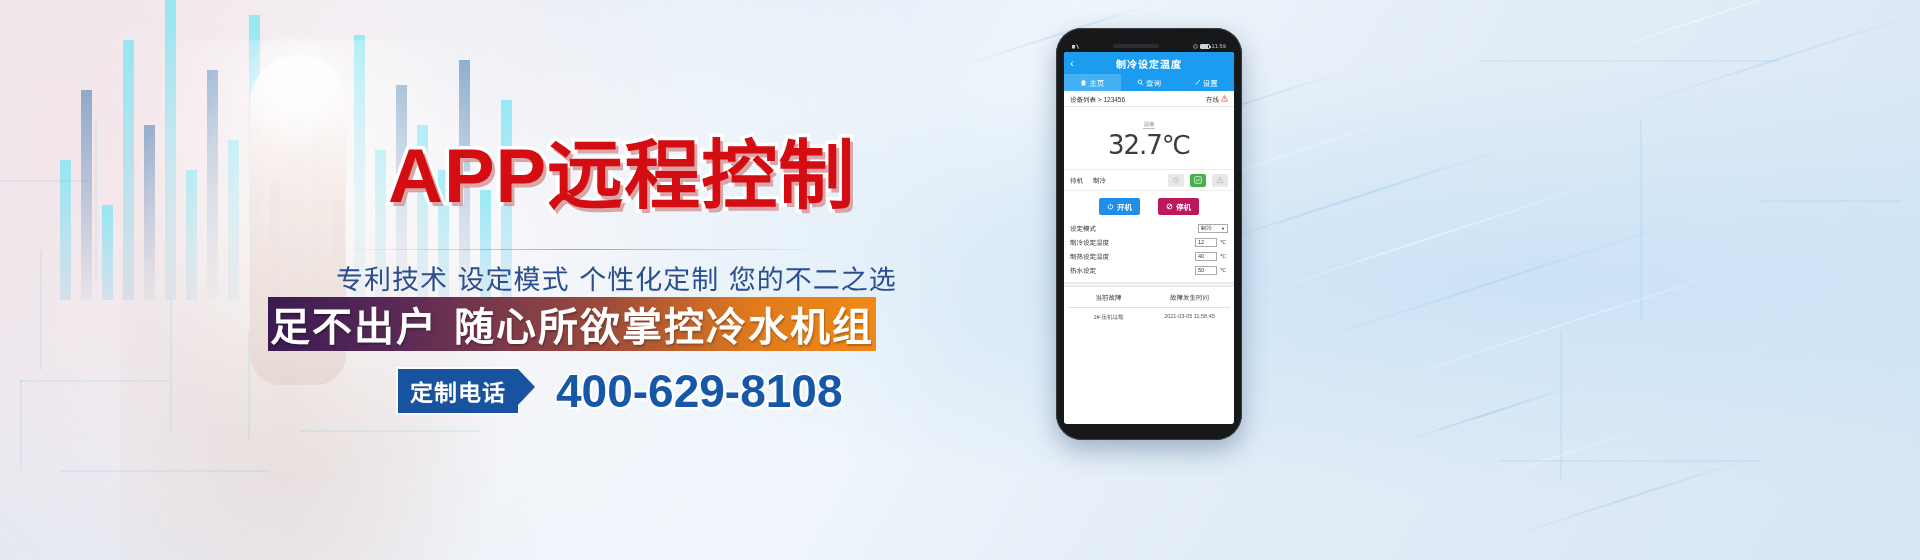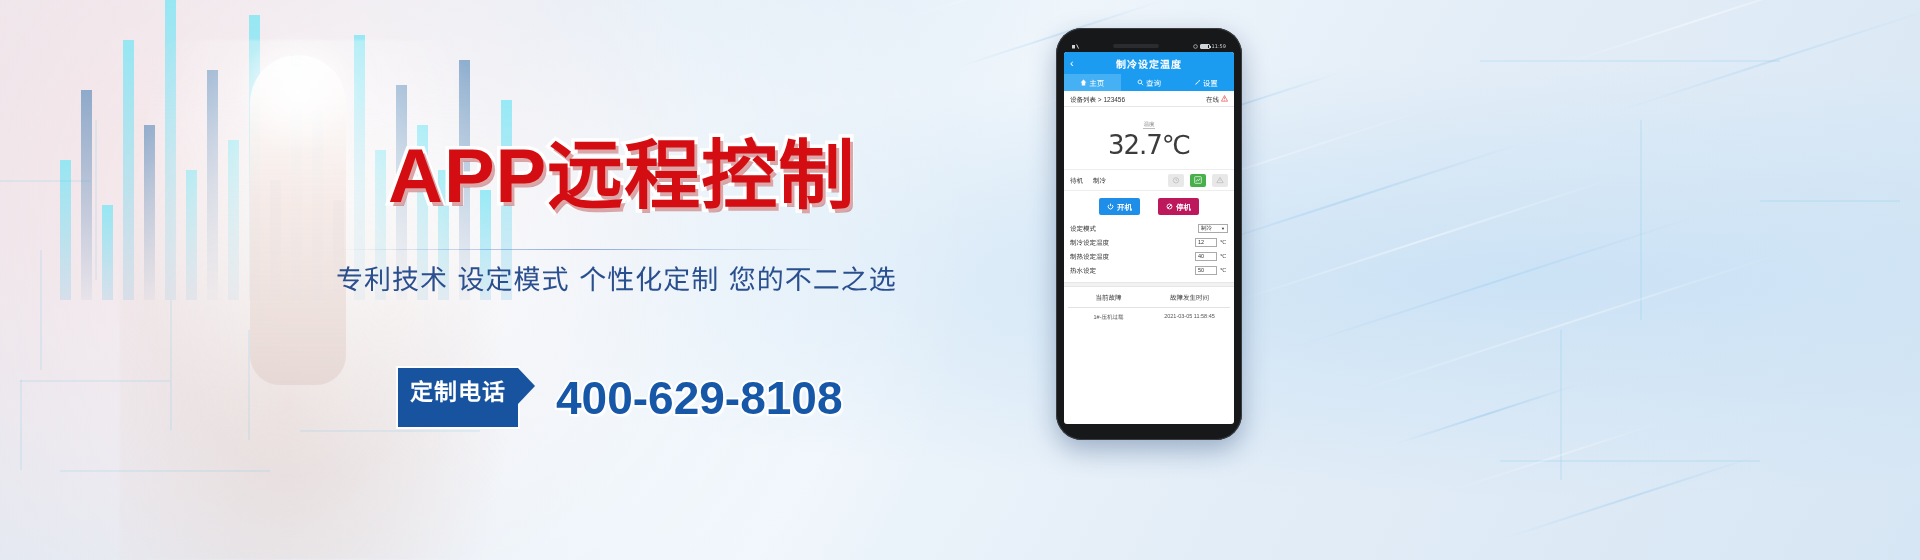--- a/index.html
+++ b/index.html
@@ -86,21 +86,21 @@
   }
   .ribbon-text {
     font-size:40px; font-weight:bold; color:#ffffff; letter-spacing:2px;
     white-space:nowrap; text-shadow:1px 2px 2px rgba(0,0,0,.25);
     font-family:"DejaVu Sans","Liberation Sans",sans-serif;
   }
 
   .phone-row { position:absolute; left:398px; top:368px; display:flex; align-items:center; gap:12px; }
   .tel-tag {
     position:relative; background:#18539f; color:#fff; font-weight:bold;
-    font-size:23px; padding:5px 12px 20px 12px; letter-spacing:1px;
+    font-size:23px; padding:5px 12px 5px 12px; letter-spacing:1px;
     font-family:"DejaVu Sans","Liberation Sans",sans-serif;
     box-shadow:0 0 0 2px rgba(255,255,255,.85);
   }
   .tel-tag:after {
     content:""; position:absolute; right:-17px; top:0;
     border-top:18px solid transparent; border-bottom:18px solid transparent;
     border-left:17px solid #18539f;
   }
   .tel-number {
     margin-left:26px; font-size:46px; font-weight:bold; color:#1657a8;
@@ -263,20 +263,23 @@
       <div class="streak blue" style="left: 1505px; top: 537px; width: 267px; opacity: 0.414286;"></div>
       <div class="streak" style="left: 1560px; top: 64px; width: 304px; opacity: 0.507143;"></div>
       <div class="streak blue" style="left: 1615px; top: 111px; width: 341px; opacity: 0.314286;"></div>
     </div>
 
   <div class="textblock">
     <div class="headline">APP远程控制</div>
     <div class="hairline"></div>
     <div class="subtitle">专利技术 设定模式 个性化定制 您的不二之选</div>
 
+    <div class="ribbon">
+      <span class="ribbon-text">足不出户 随心所欲掌控冷水机组</span>
+    </div>
 
     <div class="phone-row">
       <span class="tel-tag">定制电话</span>
       <span class="tel-number">400-629-8108</span>
     </div>
   </div>
 
   <div class="phone">
     <div class="phone-statusbar">
       <span class="sb-left">

